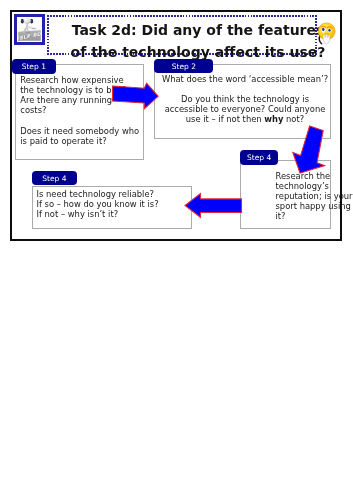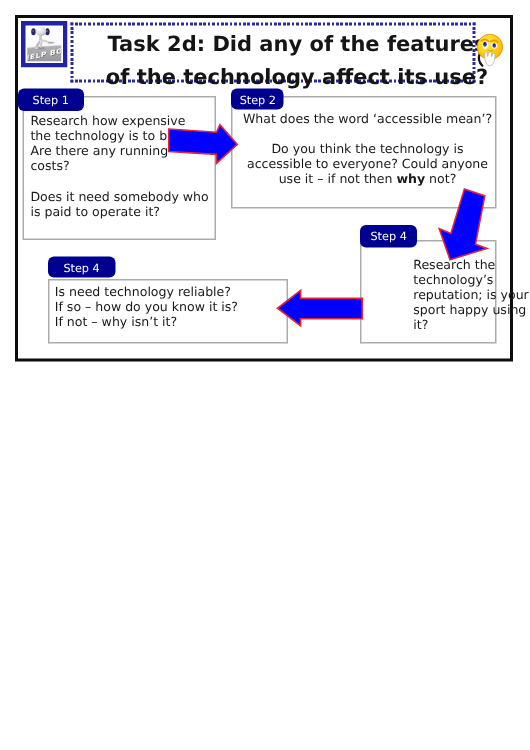--- a/index.html
+++ b/index.html
@@ -30,21 +30,21 @@
   .stext{position:absolute;font-size:8.37px;line-height:10.2px;color:#1a1a1a;z-index:2;}
   .stext p{margin:0;}
   .stext .sp{height:10.2px;}
   .arrow{position:absolute;z-index:5;overflow:visible;}
 
   #b1{left:3px;top:52.3px;width:129.2px;height:96.1px;}
   #t1{left:0;top:47.1px;width:43.6px;height:14.7px;}
   #x1{left:8.3px;top:62.5px;width:119.5px;}
 
   #b2{left:142.1px;top:52.4px;width:176.9px;height:74.3px;}
-  #t2{left:142.4px;top:47.4px;width:35px;height:13.5px;}
+  #t2{left:142.4px;top:47.4px;width:59px;height:13.5px;}
   #x2{left:147px;top:61.5px;width:172px;text-align:center;}
 
   #b3{left:228px;top:148.2px;width:91px;height:69.2px;}
   #t3{left:227.8px;top:137.8px;width:38.6px;height:14.9px;}
   #x3{left:232.5px;top:158.5px;width:80px;margin-left:31px;}
 
   #b4{left:20.2px;top:174.2px;width:160px;height:42.9px;}
   #t4{left:19.8px;top:158.8px;width:45.2px;height:14.5px;}
   #x4{left:24.5px;top:177px;width:155px;}
 </style>

